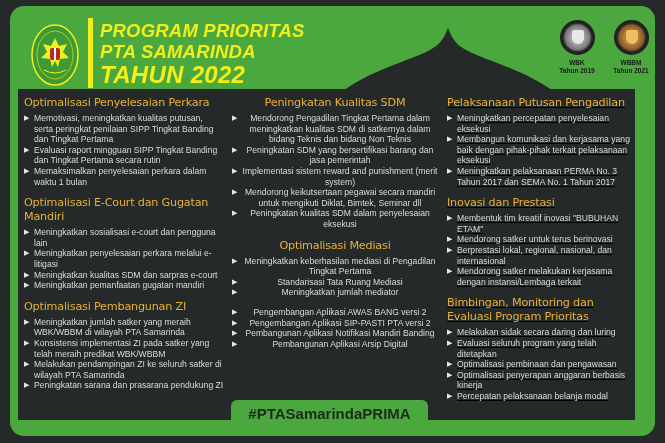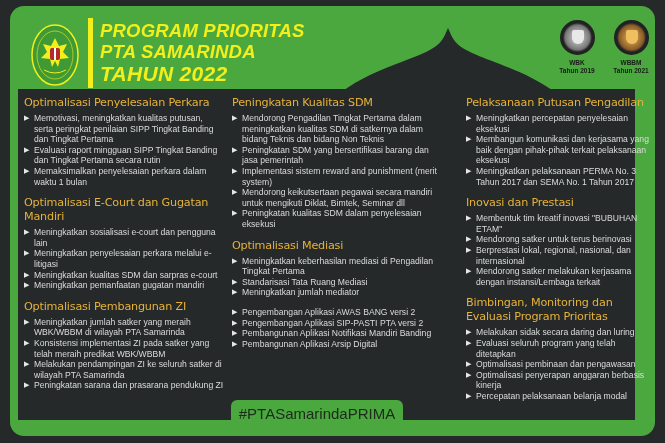--- a/index.html
+++ b/index.html
@@ -22,59 +22,59 @@
   }
   .vbar {
     position:absolute; left:88px; top:18px; width:5px; height:70px; background:#f3ef1b;
   }
   .title {
     position:absolute; left:100px; top:22px; color:#f3ef1b; font-weight:bold;
     line-height:1;
     font-style:italic;
   }
   .title .l1, .title .l2 { font-size:18.5px; letter-spacing:0.2px; display:block; margin-bottom:2px; }
-  .title .l3 { font-size:21px; display:block; letter-spacing:0.3px; }
+  .title .l3 { font-size:24px; display:block; letter-spacing:0.3px; }
 
   .badge { position:absolute; top:20px; width:60px; text-align:center; }
   .badge .medal {
     width:35px; height:35px; border-radius:50%; margin:0 auto;
     border:3px solid #222; position:relative;
   }
   .badge .medal::after {
     content:""; position:absolute; left:9px; top:7px; width:12px; height:14px;
     border-radius:2px 2px 6px 6px;
   }
   .badge.wbk .medal { background:radial-gradient(circle,#d9d9d9 0%,#777 60%,#2b2b2b 70%); }
   .badge.wbk .medal::after { background:#e8e8e8; }
   .badge.wbbm .medal { background:radial-gradient(circle,#e7b760 0%,#8a5b25 60%,#2b2b2b 70%); }
   .badge.wbbm .medal::after { background:#f0c060; }
   .badge .cap { font-size:6.5px; color:#1a1a1a; font-weight:bold; line-height:1.2; margin-top:4px; }
 
   .col { position:absolute; top:96px; }
   .col1 { left:24px; width:200px; }
-  .col2 { left:232px; width:206px; }
-  .col3 { left:466px; width:188px; }
+  .col2 { left:232px; width:206px;text-align:center; }
+  .col3 { left:447px; width:188px;text-decoration:underline; }
 
   .sec { margin-bottom:9px; }
   .sec-title {
     color:#e7b238; font-size:11.2px; line-height:14px; margin-bottom:3px;
     font-family:"DejaVu Sans", sans-serif; letter-spacing:-0.2px;
   }
   .items { list-style:none; }
   .items li {
     color:#dcdcdc; font-size:8.6px; line-height:10.6px; padding-left:10px; position:relative;
   }
   .items li::before {
     content:"\25B6"; position:absolute; left:0; top:0; font-size:7px; color:#e6e6e6;
   }
 
   .hashtag {
-    position:absolute; left:231px; top:400px; width:172px; height:26px;
+    position:absolute; left:231px; top:400px; width:197px; height:26px;
     background:#4aa83f; border-radius:6px 6px 0 0;
-    color:#1d2a1c; font-weight:normal; font-size:15px; text-align:center; line-height:28px;
+    color:#1d2a1c; font-weight:bold; font-size:15px; text-align:center; line-height:28px;
   }
 </style>
 </head>
 <body>
 
 <div class="frame"></div>
 
 <svg class="dome" viewBox="0 0 220 75" preserveAspectRatio="none">
   <path d="M0,75 C40,45 90,40 102,22 C105,18 106,14 108,10 C110,14 111,18 114,22 C126,40 176,45 216,75 Z" fill="#25292a"></path>
 </svg>

